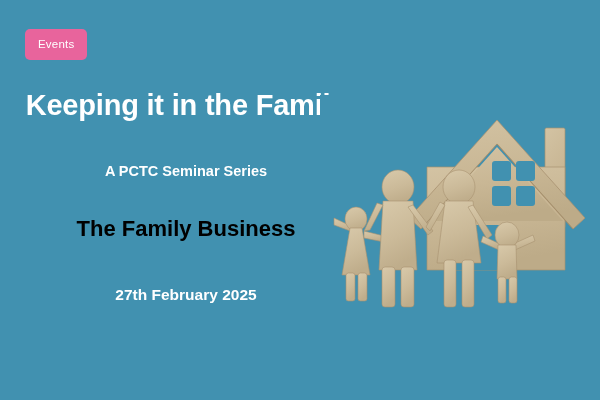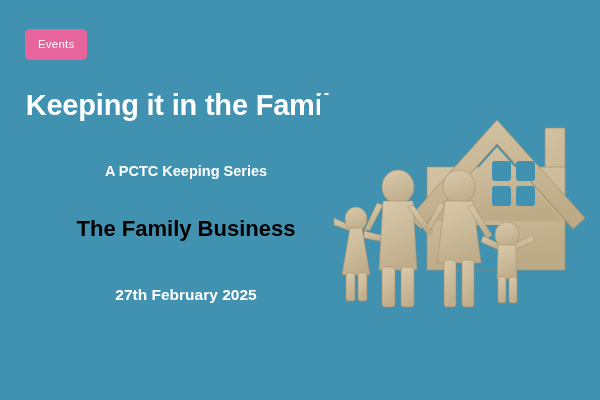--- a/index.html
+++ b/index.html
@@ -116,21 +116,21 @@
 <body>
 
 <div id="banner">
 
   <div id="category-badge">
     <span class="badge-label">Events</span>
   </div>
 
   <div id="text-column">
     <h1 class="event-title">Keeping it in the Family</h1>
-    <p class="event-series">A PCTC Keeping Series</p>
+    <p class="event-series">A PCTC Seminar Series</p>
     <h2 class="event-subject">The Family Business</h2>
     <p class="event-date">27th February 2025</p>
   </div>
 
   <div id="family-house-photo">
     <svg viewBox="0 0 280 230" xmlns="http://www.w3.org/2000/svg">
       <defs>
         <linearGradient id="woodGrad" x1="0" y1="0" x2="0.25" y2="1">
           <stop offset="0%" stop-color="#d3c3a3"></stop>
           <stop offset="55%" stop-color="#c9b795"></stop>

